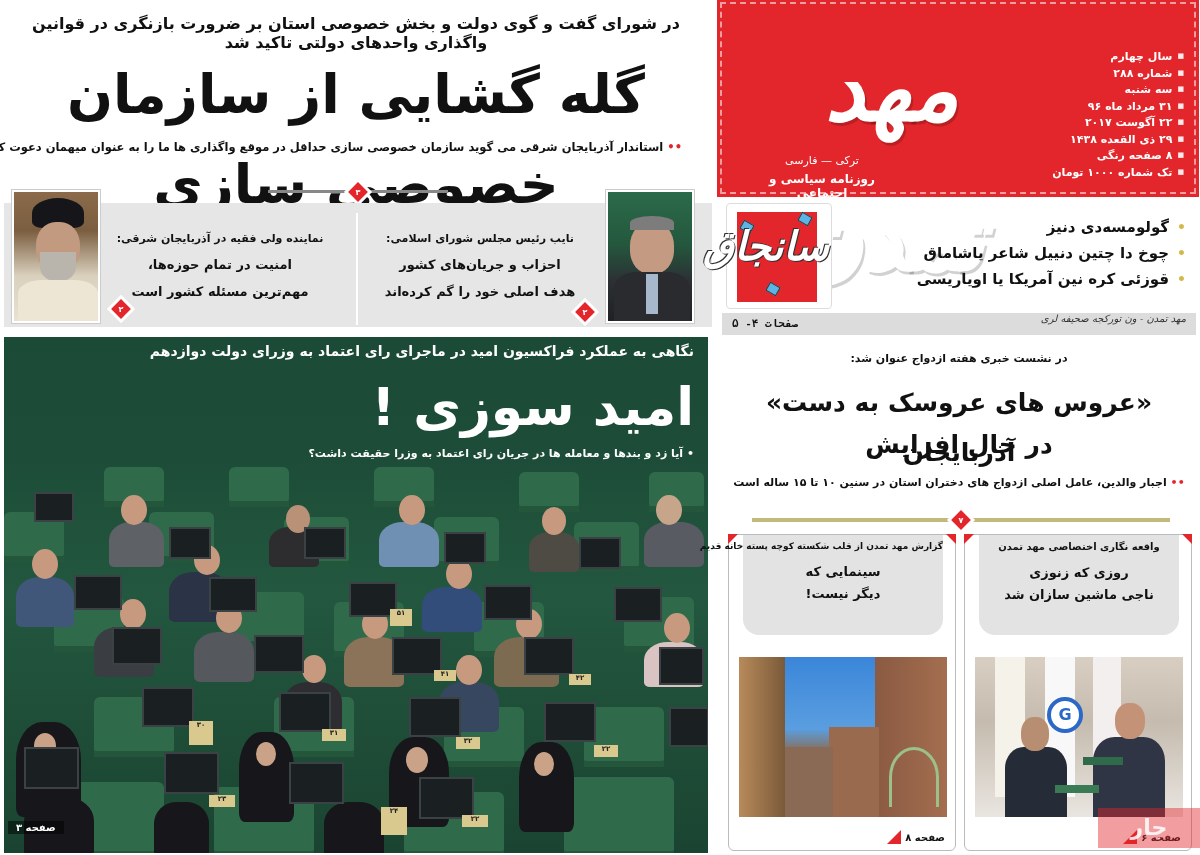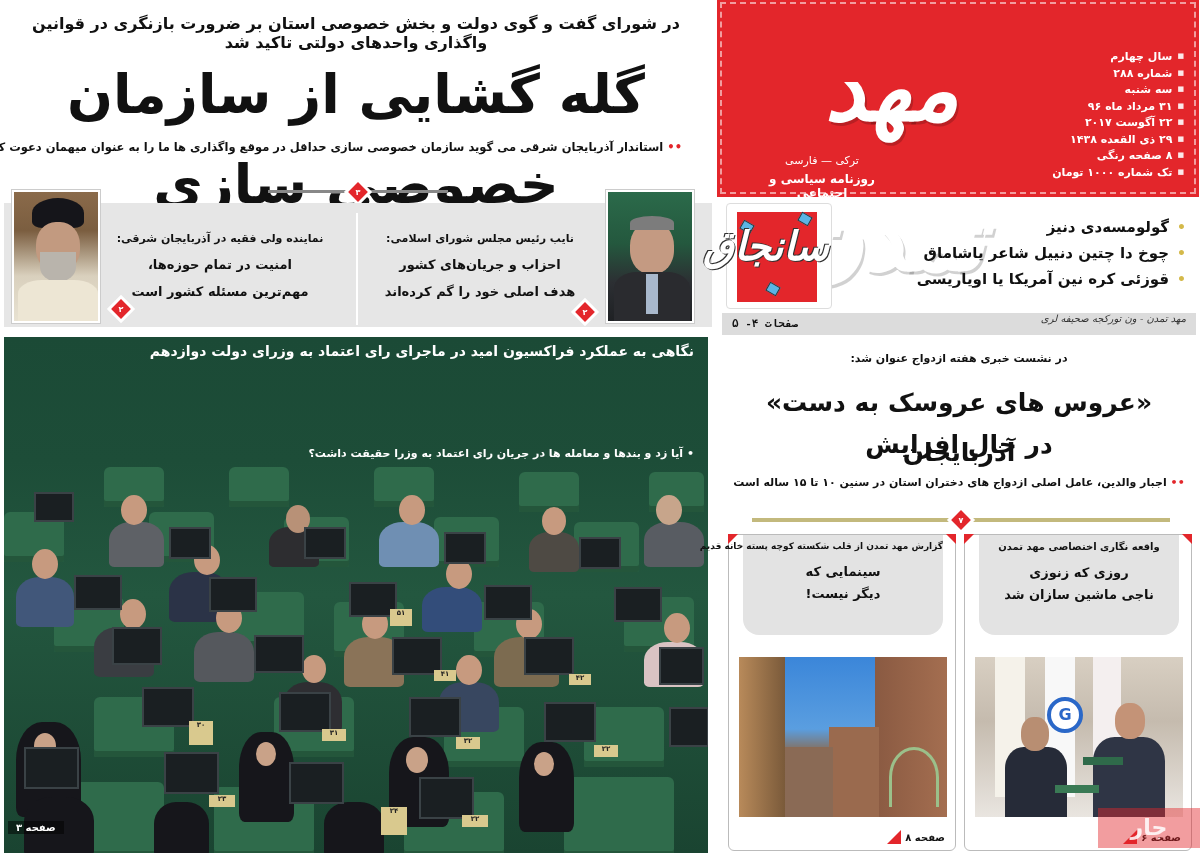--- a/index.html
+++ b/index.html
@@ -257,20 +257,21 @@
   <div class="nameplate" style="left:565px; top:337px; width:22px; height:11px;">۴۲</div>
   <div class="nameplate" style="left:185px; top:384px; width:24px; height:24px;">۳۰</div>
   <div class="nameplate" style="left:318px; top:392px; width:24px; height:12px;">۳۱</div>
   <div class="nameplate" style="left:452px; top:400px; width:24px; height:12px;">۳۲</div>
   <div class="nameplate" style="left:590px; top:408px; width:24px; height:12px;">۲۲</div>
   <div class="nameplate" style="left:205px; top:458px; width:26px; height:12px;">۲۳</div>
   <div class="nameplate" style="left:353px; top:470px; width:26px; height:28px;margin-left:24px;">۲۴</div>
   <div class="nameplate" style="left:458px; top:478px; width:26px; height:12px;">۲۲</div>
 
   <div id="main-kicker" class="abs">نگاهی به عملکرد فراکسیون امید در ماجرای رای اعتماد به وزرای دولت دوازدهم</div>
+  <div id="main-title" class="abs">امید سوزی !</div>
   <div id="main-lead" class="abs">• آیا زد و بندها و معامله ها در جریان رای اعتماد به وزرا حقیقت داشت؟</div>
   <div id="main-page-label" class="abs">صفحه ۳</div>
 </div>
 
 <div id="sanjagh-logo" class="abs">
   <div class="red"></div>
   <div class="blue" style="left:14px; top:18px;"></div>
   <div class="blue" style="left:72px; top:10px;"></div>
   <div class="blue" style="left:40px; top:80px;"></div>
   <div class="script">سانجاق</div>

